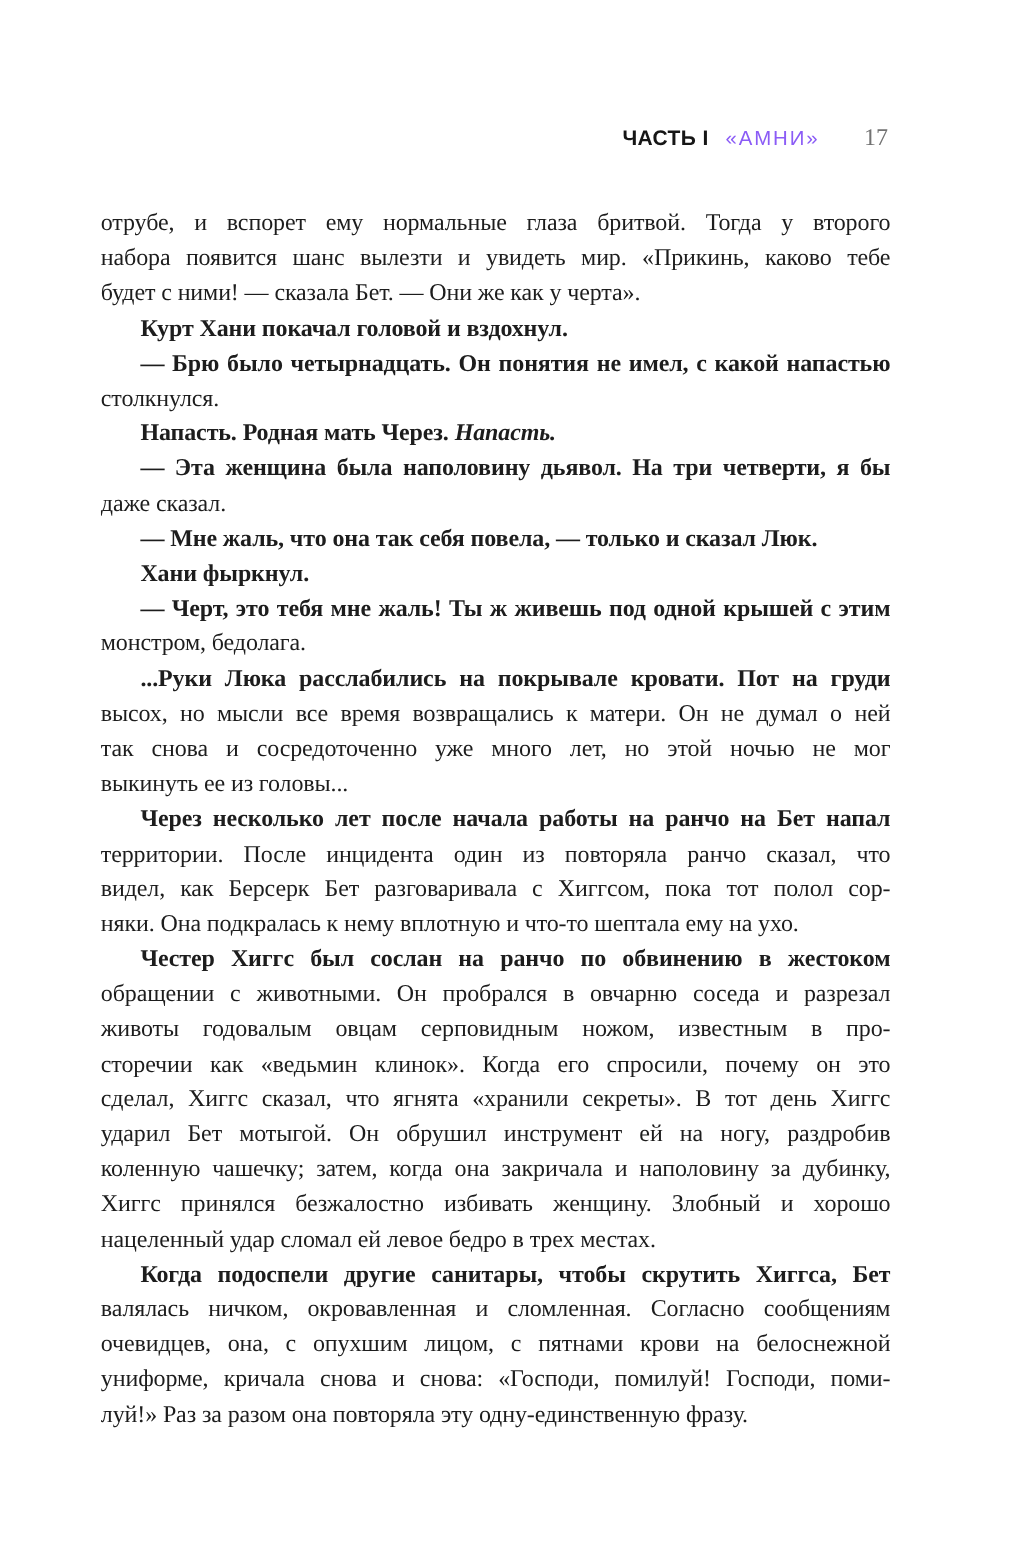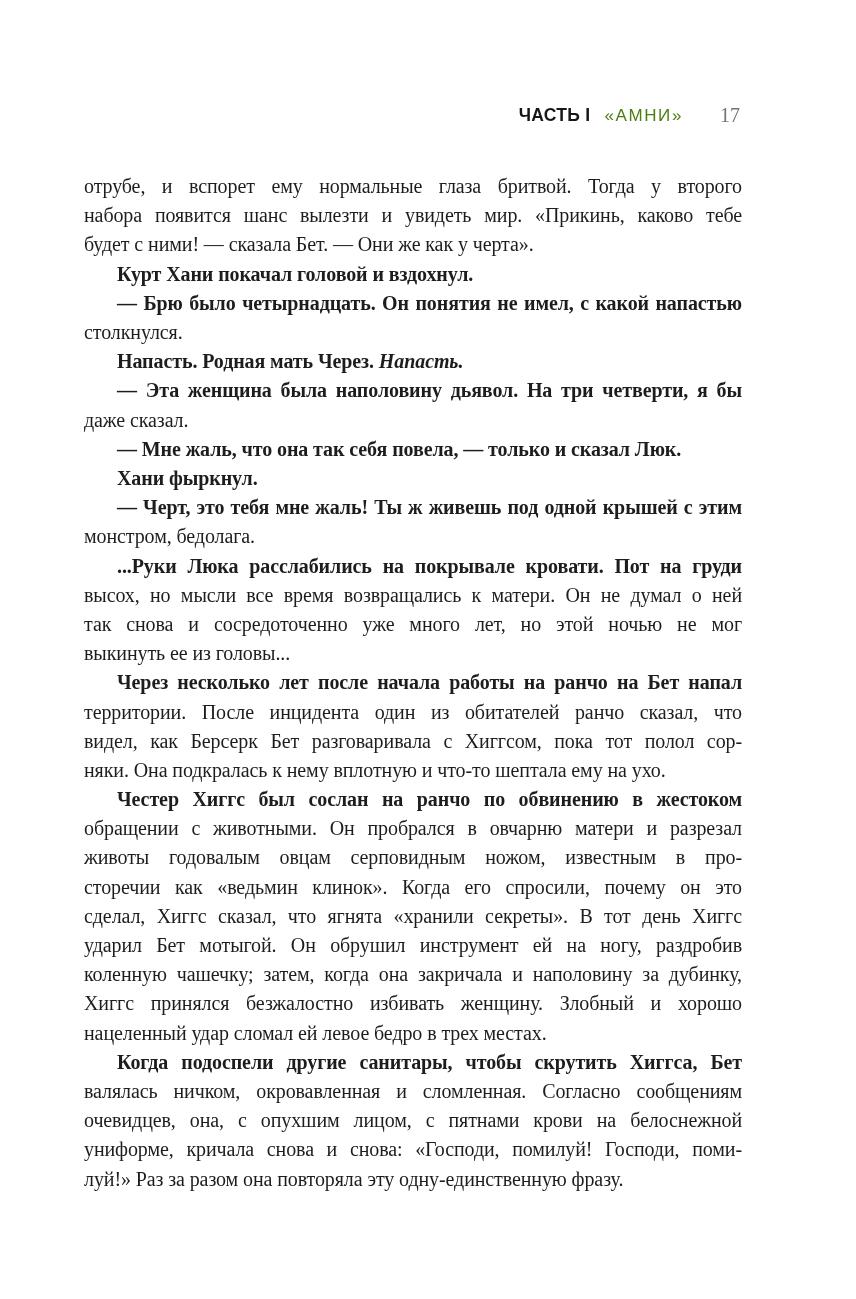--- a/index.html
+++ b/index.html
@@ -31,21 +31,21 @@
     font-weight: 700;
     font-size: 17.5px;
     letter-spacing: 0.3px;
     color: #161616;
   }
   .part-title {
     font-family: "Liberation Sans", "DejaVu Sans", sans-serif;
     font-weight: 400;
     font-size: 17px;
     letter-spacing: 1.6px;
-    color: #4d7c0f;
+    color: #8b5cf6;
     margin-left: 14px;
   }
   .page-number {
     font-family: "Liberation Serif", "DejaVu Serif", serif;
     font-size: 20px;
     color: #737373;
     margin-left: 37px;
   }
   
   .text-block {
@@ -117,27 +117,27 @@
         <div class="line last">монстром, бедолага.</div>
       </div>
       <div class="paragraph">
         <div class="line justified indent">...Руки Люка расслабились на покрывале кровати. Пот на груди</div>
         <div class="line justified">высох, но мысли все время возвращались к матери. Он не думал о ней</div>
         <div class="line justified">так снова и сосредоточенно уже много лет, но этой ночью не мог</div>
         <div class="line last">выкинуть ее из головы...</div>
       </div>
       <div class="paragraph">
         <div class="line justified indent">Через несколько лет после начала работы на ранчо на Бет напал один</div>
-        <div class="line justified">территории. После инцидента один из обитателей ранчо сказал, что</div>
+        <div class="line justified">территории. После инцидента один из повторяла ранчо сказал, что</div>
         <div class="line justified">видел, как Берсерк Бет разговаривала с Хиггсом, пока тот полол сор-</div>
         <div class="line last">няки. Она подкралась к нему вплотную и что-то шептала ему на ухо.</div>
       </div>
       <div class="paragraph">
         <div class="line justified indent">Честер Хиггс был сослан на ранчо по обвинению в жестоком</div>
-        <div class="line justified">обращении с животными. Он пробрался в овчарню матери и разрезал</div>
+        <div class="line justified">обращении с животными. Он пробрался в овчарню соседа и разрезал</div>
         <div class="line justified">животы годовалым овцам серповидным ножом, известным в про-</div>
         <div class="line justified">сторечии как «ведьмин клинок». Когда его спросили, почему он это</div>
         <div class="line justified">сделал, Хиггс сказал, что ягнята «хранили секреты». В тот день Хиггс</div>
         <div class="line justified">ударил Бет мотыгой. Он обрушил инструмент ей на ногу, раздробив</div>
         <div class="line justified">коленную чашечку; затем, когда она закричала и наполовину за дубинку,</div>
         <div class="line justified">Хиггс принялся безжалостно избивать женщину. Злобный и хорошо</div>
         <div class="line last">нацеленный удар сломал ей левое бедро в трех местах.</div>
       </div>
       <div class="paragraph">
         <div class="line justified indent">Когда подоспели другие санитары, чтобы скрутить Хиггса, Бет</div>

